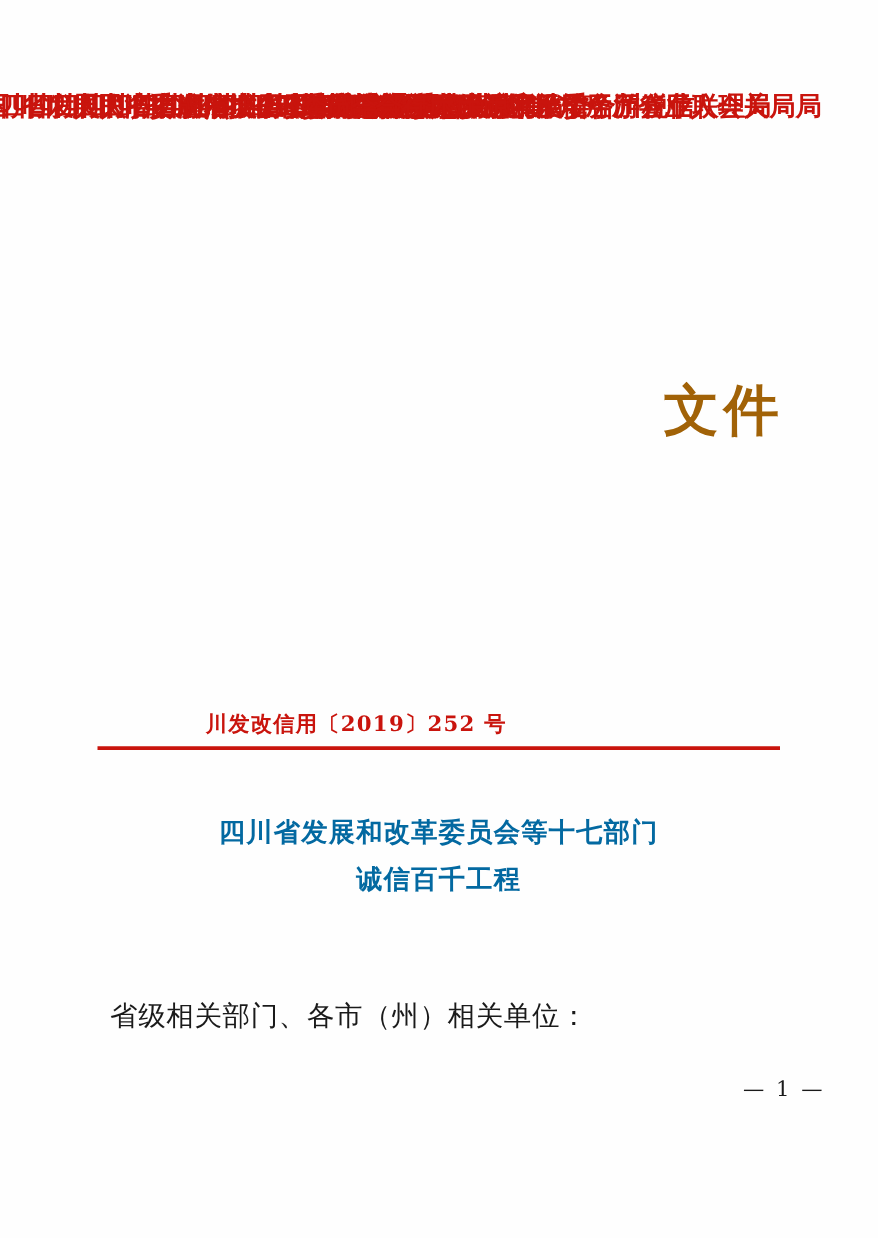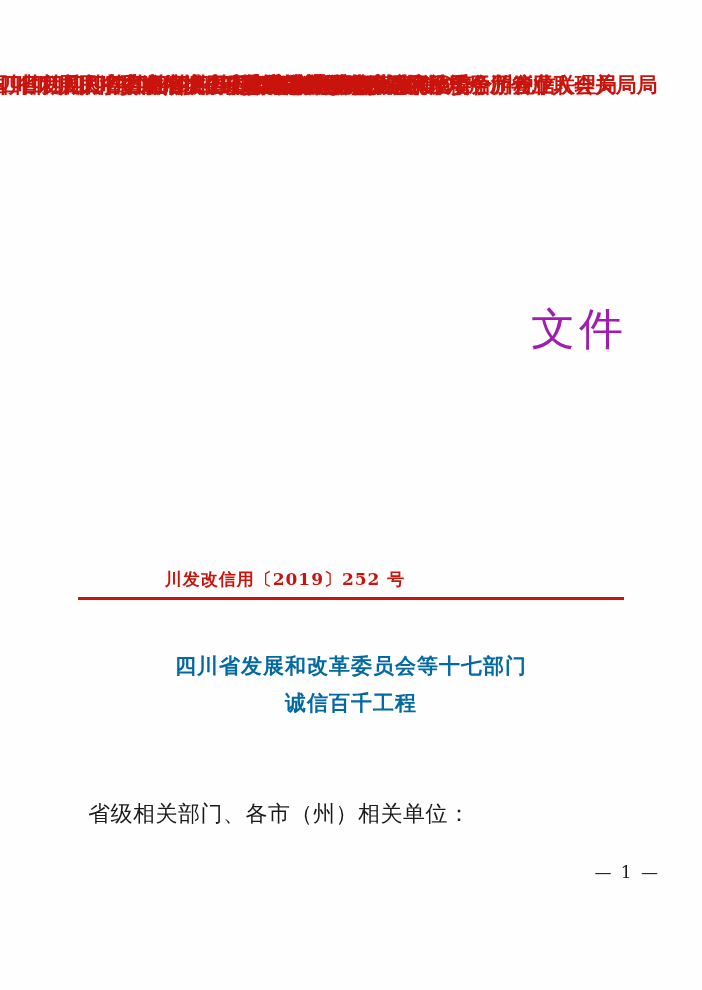--- a/index.html
+++ b/index.html
@@ -54,23 +54,23 @@
   }
   .lh-col span {
     display: block;
     text-align: center;
     white-space: nowrap;
   }
   .lh-wenjian {
     position: absolute;
     right: 75px;
     top: 245px;
-    color: #a21caf;
+    color: #a16207;
     font-family: "DejaVu Serif", serif;
-    font-weight: normal;
+    font-weight: bold;
     font-size: 44px;
     letter-spacing: 4px;
     line-height: 1.1;
   }
 
   
   .docnum {
     position: absolute;
     left: 0;
     top: 568px;

